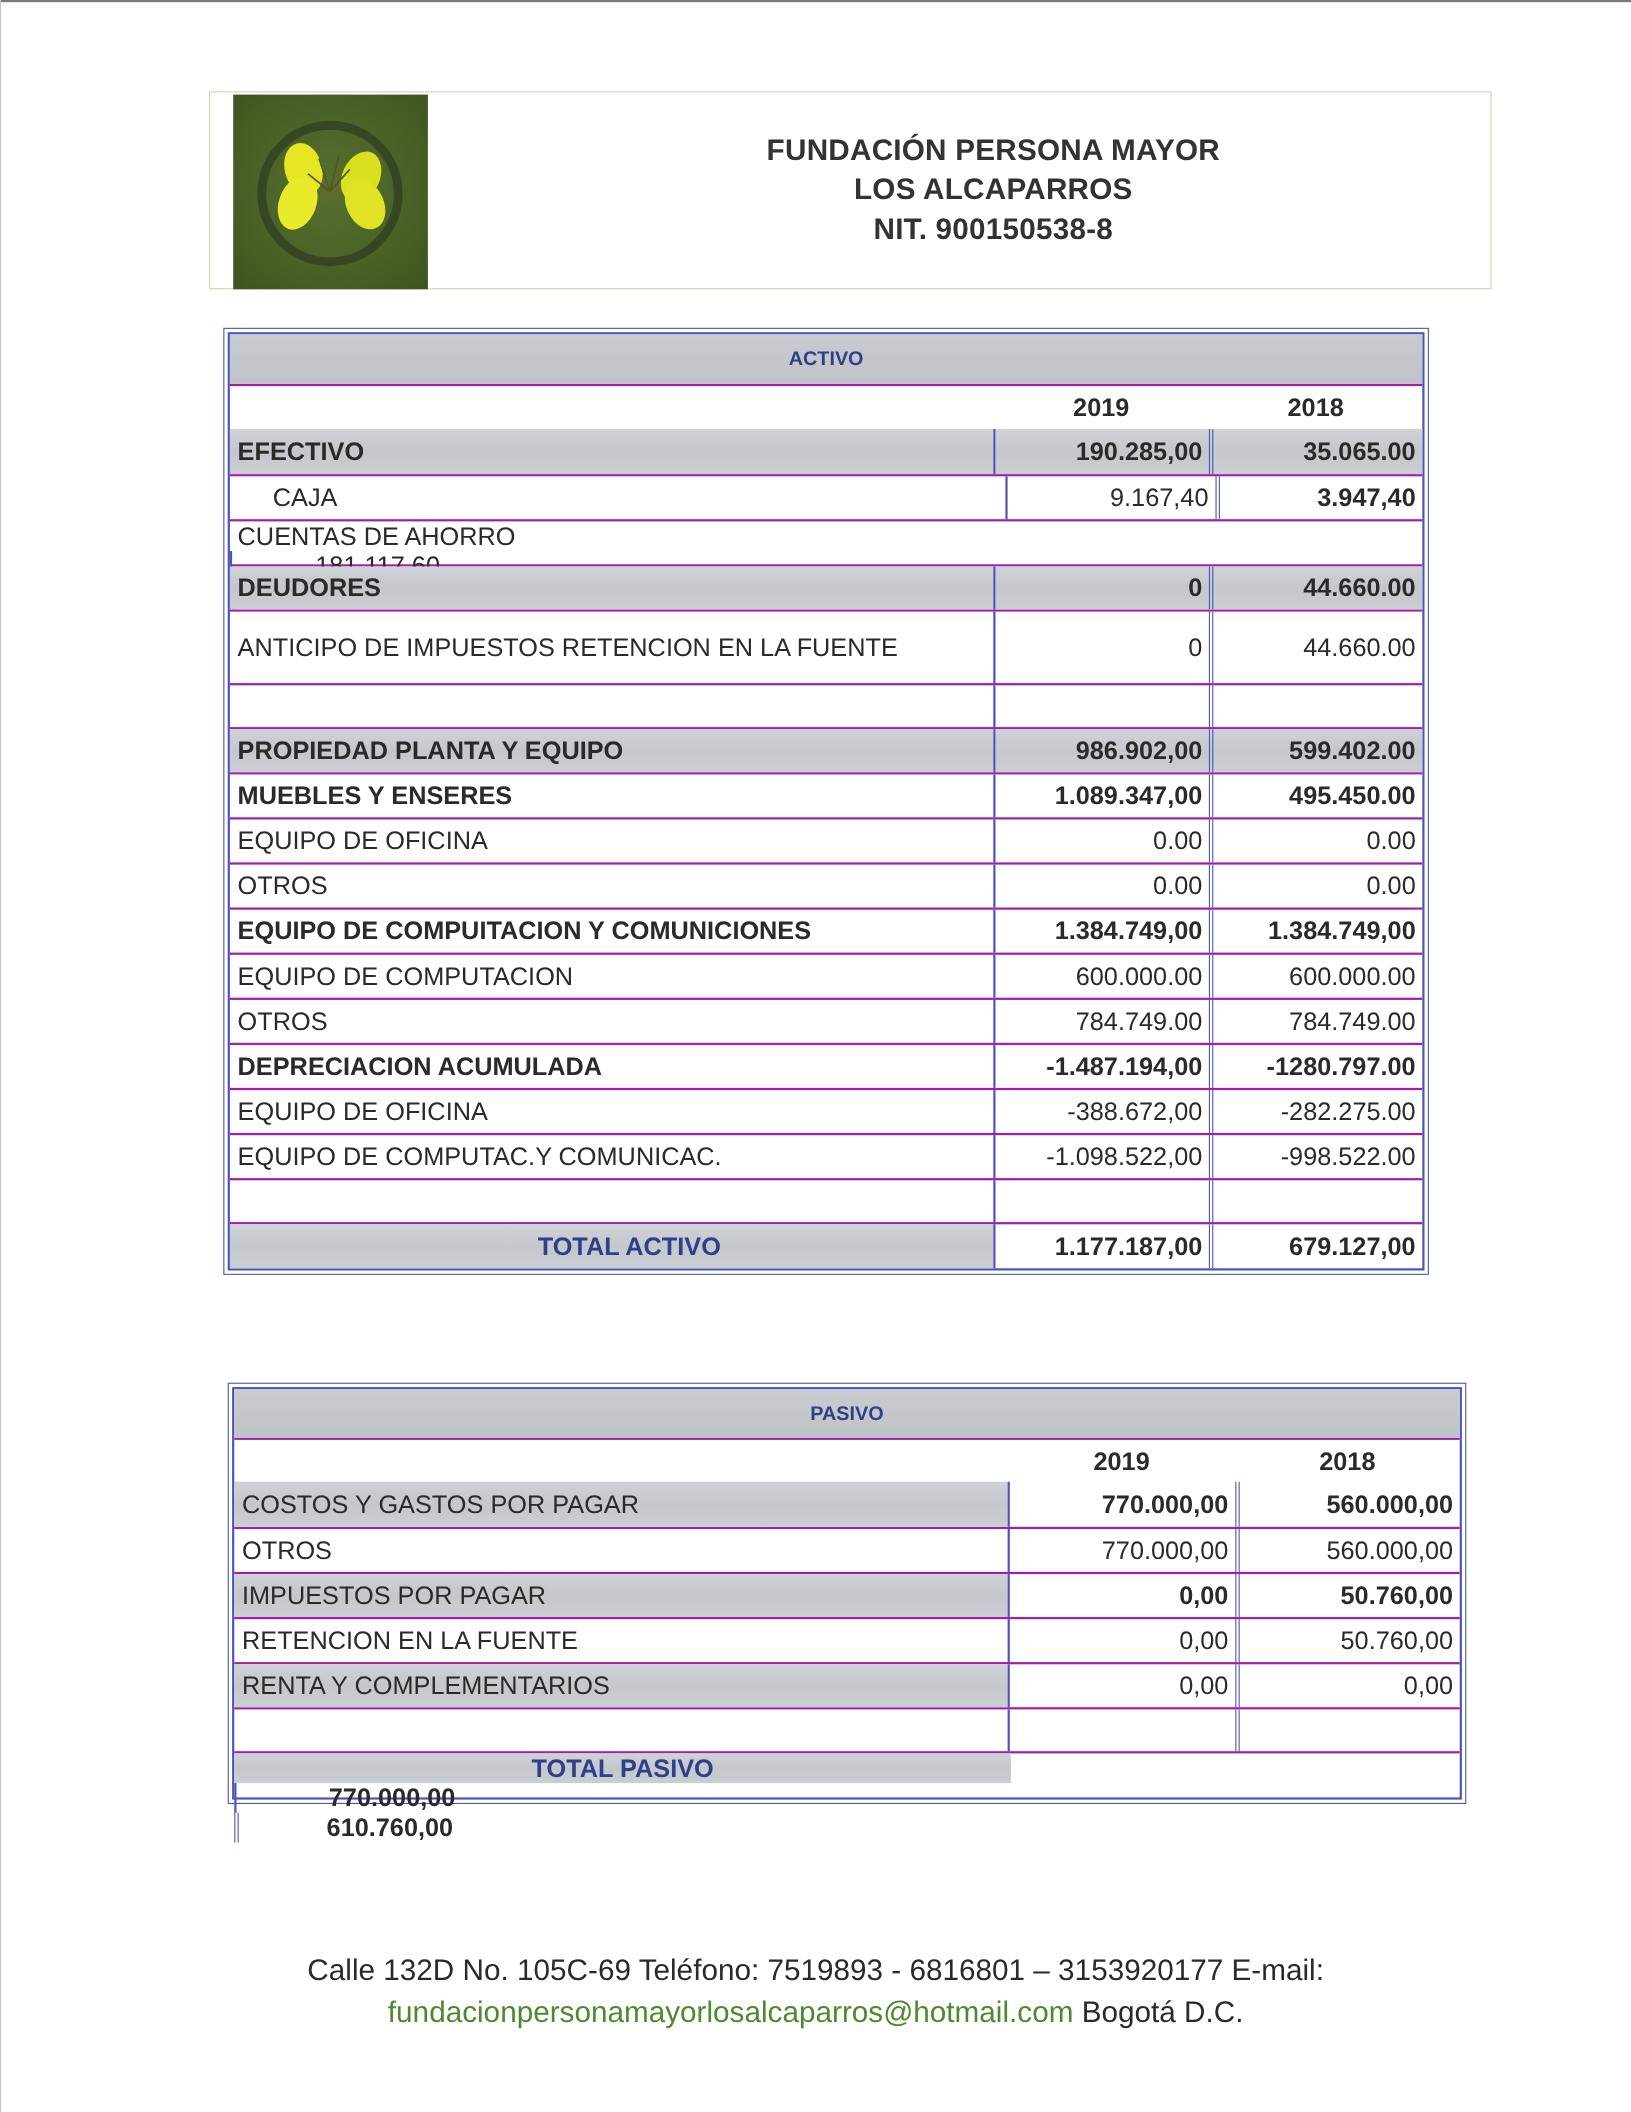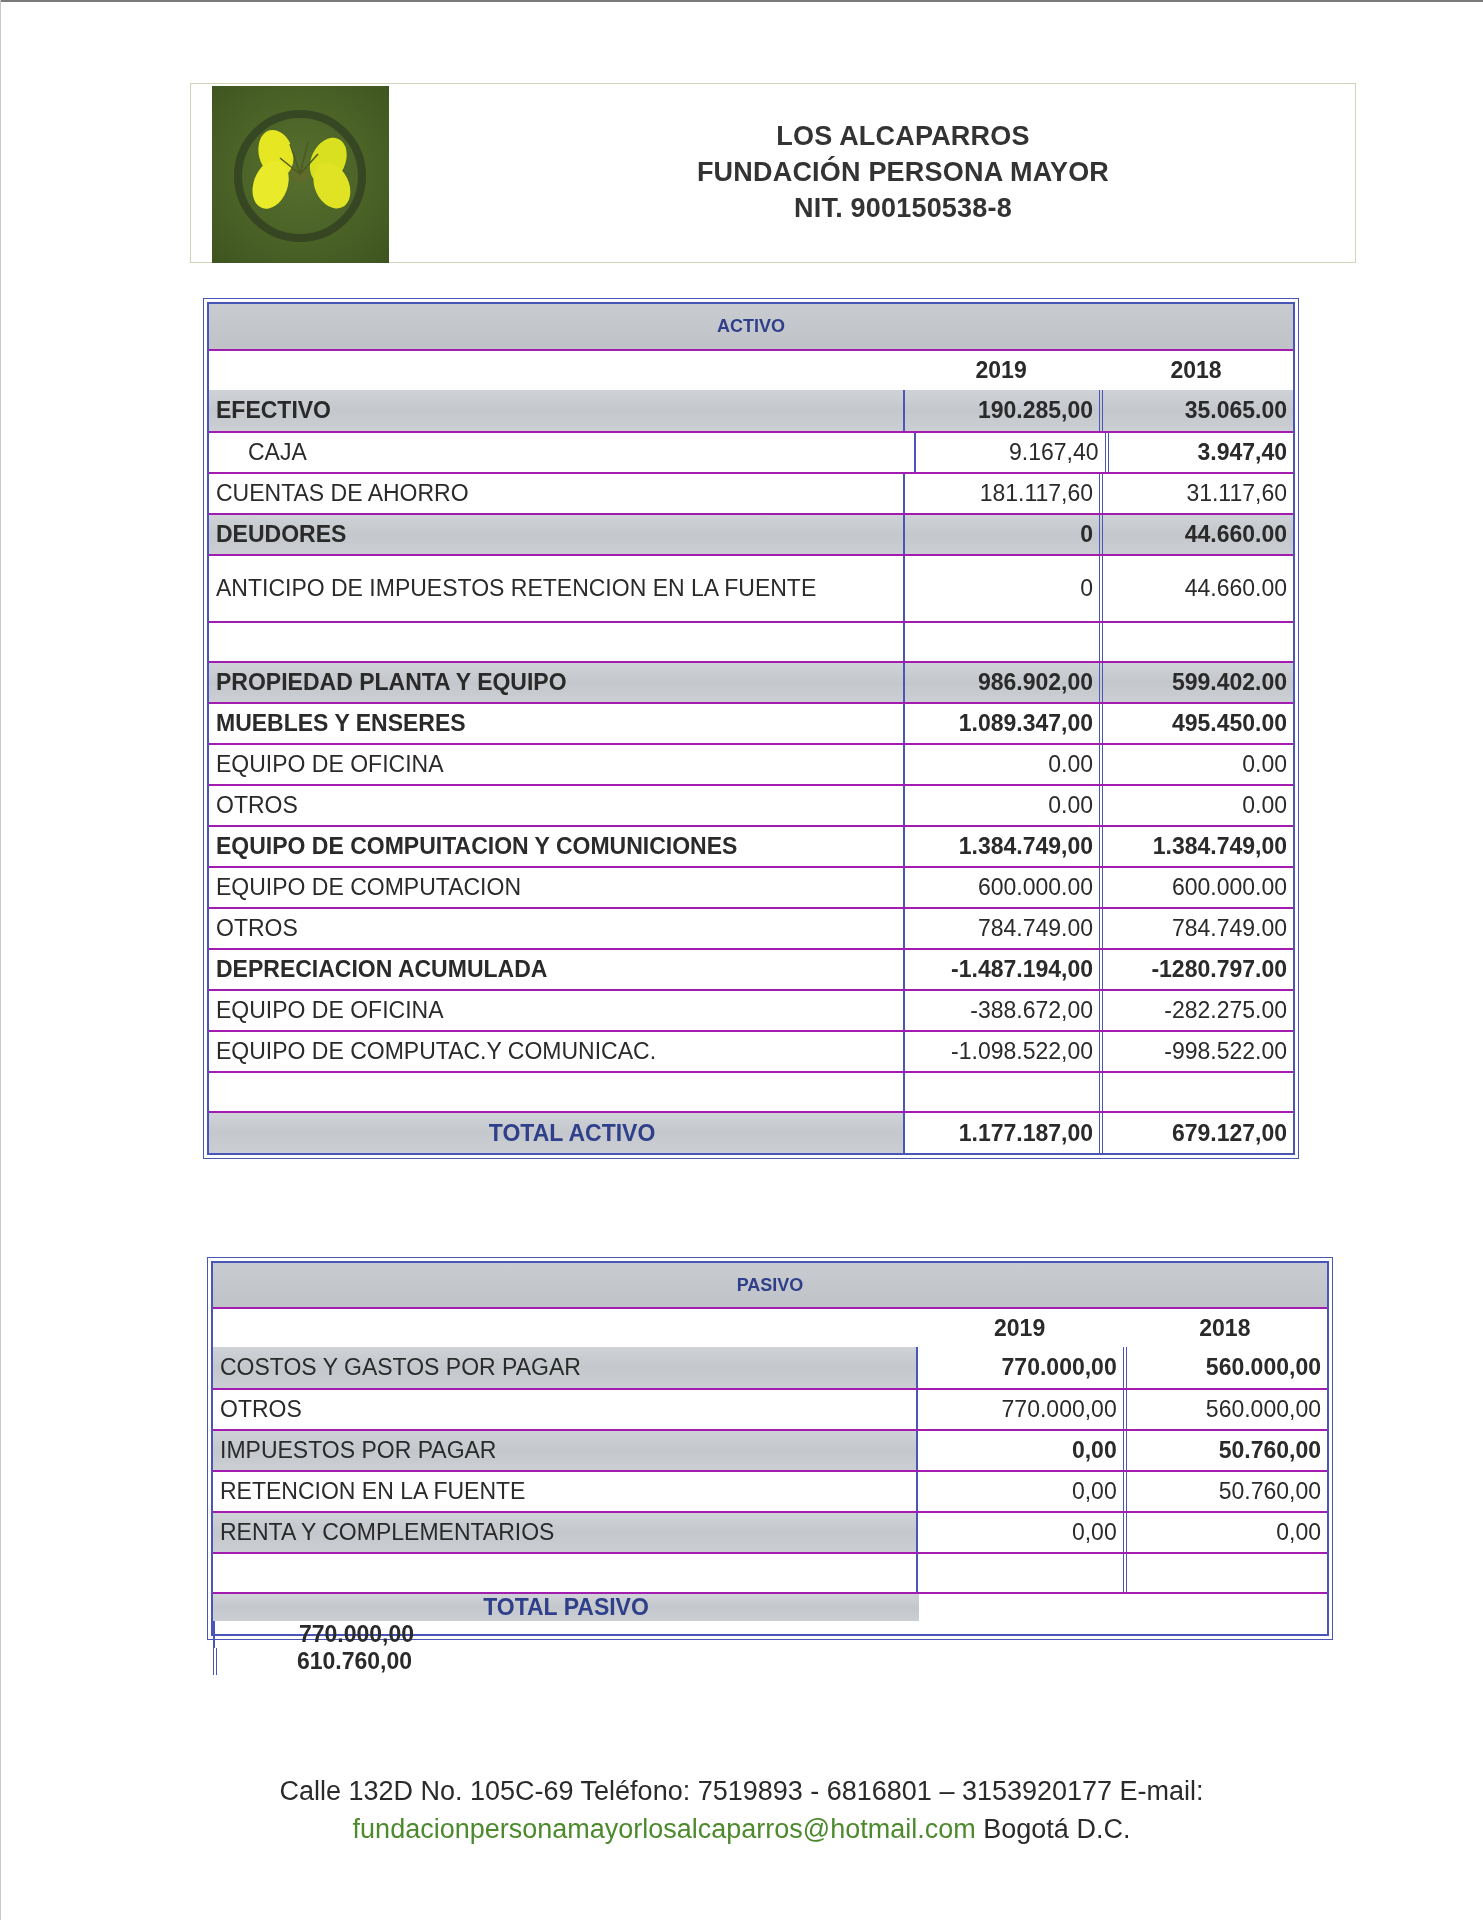--- a/index.html
+++ b/index.html
@@ -72,22 +72,22 @@
         <g stroke="#4b5a22" stroke-width="1.5">
           <line x1="0" y1="0" x2="-10" y2="-30"></line>
           <line x1="0" y1="0" x2="8" y2="-32"></line>
           <line x1="0" y1="0" x2="18" y2="-20"></line>
           <line x1="0" y1="0" x2="-20" y2="-16"></line>
         </g>
       </g>
     </svg>
   </div>
   <div class="header-text">
+    <div>FUNDACIÓN PERSONA MAYOR</div>
     <div>LOS ALCAPARROS</div>
-    <div>FUNDACIÓN PERSONA MAYOR</div>
     <div>NIT. 900150538-8</div>
   </div>
 </div>
 
 <div class="fin-table" style="left:203px; top:298px; width:1096px;">
   <div class="fin-inner" id="activo-inner">
     <div class="row" style="height:45px;">
       <div class="cell section-head">ACTIVO</div>
     </div>
     <div class="row" style="height:41px;">
@@ -99,21 +99,21 @@
         <div class="row" style="height: 41px;">
           <div class="cell lbl bold gray" style="width: 698px;">EFECTIVO</div>
           <div class="cell num bold gray" style="width: 197px;">190.285,00</div>
           <div class="cell num dbl bold gray" style="width: 195px;">35.065.00</div>
         </div>
         <div class="row" style="height: 41px; padding-left: 32px;">
           <div class="cell lbl" style="width: 698px;">CAJA</div>
           <div class="cell num" style="width: 197px;">9.167,40</div>
           <div class="cell num dbl" style="width: 195px; font-weight: bold;">3.947,40</div>
         </div>
-        <div class="row" style="height: 41px;">
+        <div class="row" style="height: 41px; flex-direction: column;">
           <div class="cell lbl" style="width: 698px;">CUENTAS DE AHORRO</div>
           <div class="cell num" style="width: 197px;">181.117,60</div>
           <div class="cell num dbl" style="width: 195px;">31.117,60</div>
         </div>
         <div class="row" style="height: 41px;">
           <div class="cell lbl bold gray" style="width: 698px;">DEUDORES</div>
           <div class="cell num bold gray" style="width: 197px;">0</div>
           <div class="cell num dbl bold gray" style="width: 195px;">44.660.00</div>
         </div>
         <div class="row" style="height: 67px;">

